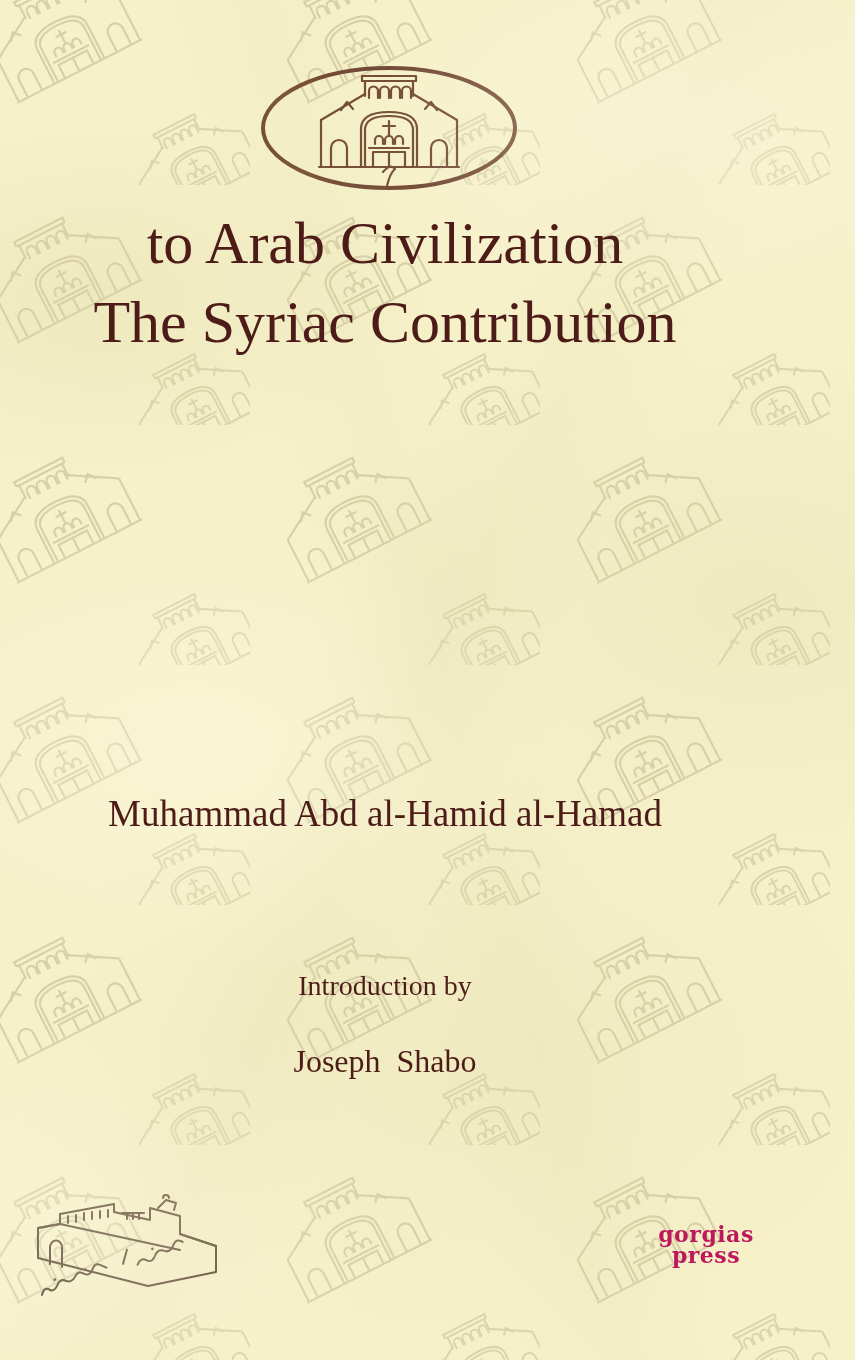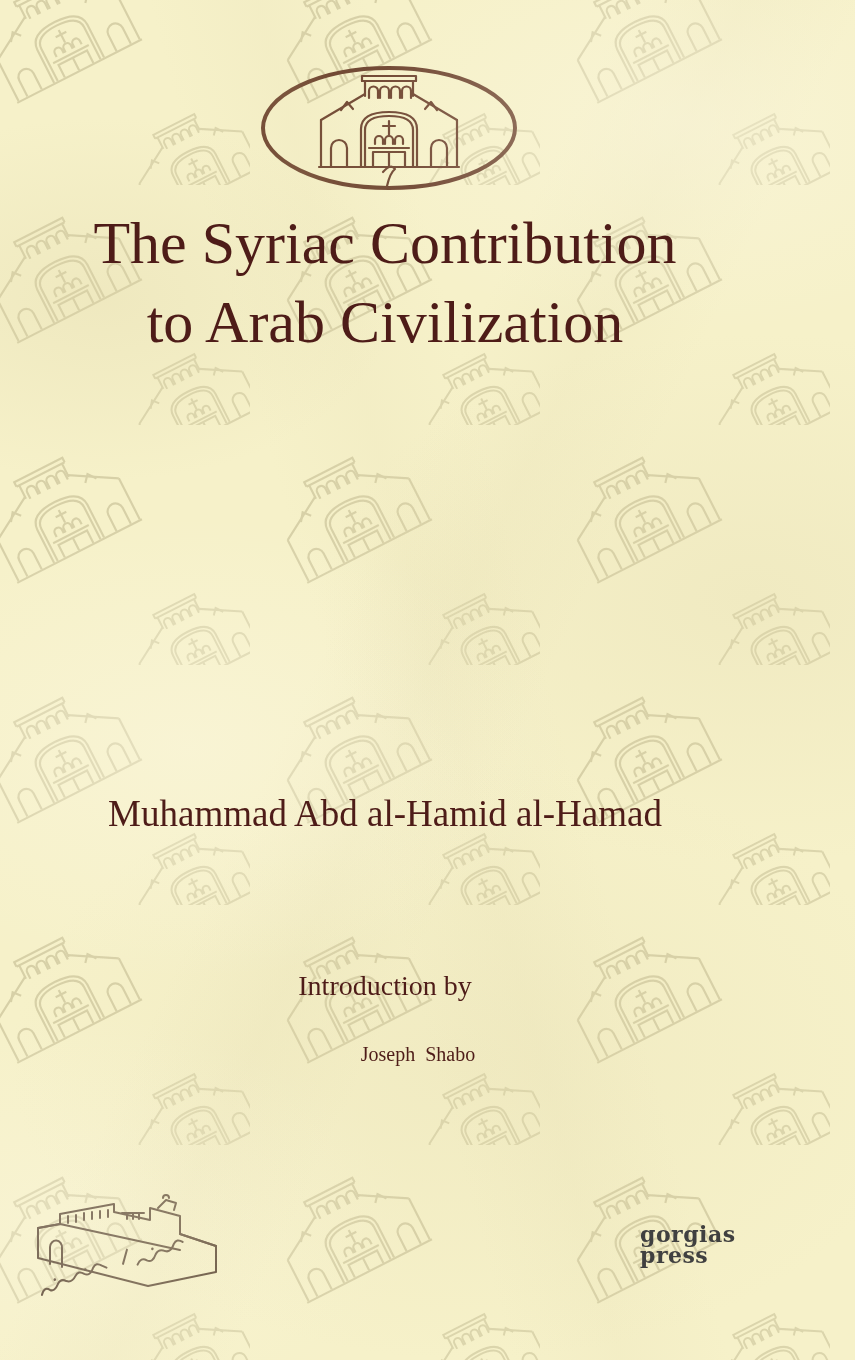--- a/index.html
+++ b/index.html
@@ -19,25 +19,25 @@
       radial-gradient(660px 430px at 55% 78%, rgba(222,213,168,0.22), transparent 70%),
       radial-gradient(500px 300px at 8% 90%,  rgba(251,247,226,0.35), transparent 70%),
       linear-gradient(115deg, transparent 42%, rgba(226,218,174,0.16) 50%, transparent 58%),
       linear-gradient(255deg, transparent 40%, rgba(226,218,174,0.14) 49%, transparent 58%);
   }
   .txt { position:absolute; z-index:3; left:0; width:770px; text-align:center; color:#4e1c18; }
   .title       { top:204px; font-size:60px; line-height:79px; font-weight:400; }
   .byline      { top:726px; font-size:33px; }
   .author      { top:792px; font-size:37px; }
   .intro-label { top:970px; font-size:28px; }
-  .introducer  { top:1043px; font-size:20px; white-space:pre;padding-left:33px; }
+  .introducer  { top:1043px; font-size:32px; white-space:pre; }
   .publisher {
     position:absolute; z-index:3; left:640px; top:1224px; width:132px;
-    text-align:left; font-family:"DejaVu Serif", serif; font-weight:700;
-    font-size:22px; line-height:21px; color:#404040; letter-spacing:0.5px;
+    text-align:center; font-family:"DejaVu Serif", serif; font-weight:700;
+    font-size:22px; line-height:21px; color:#be185d; letter-spacing:0.5px;
   }
 </style>
 </head>
 <body>
 
 <div class="cover">
 
   <svg class="bg-svg" width="855" height="1360" viewBox="0 0 855 1360">
     <defs>
 
@@ -95,22 +95,22 @@
         <circle cx="26" cy="96" r="1.3" fill="#4a3423" stroke="none"></circle>
         <circle cx="58" cy="93" r="1.3" fill="#4a3423" stroke="none"></circle>
         <circle cx="128" cy="88" r="1.3" fill="#4a3423" stroke="none"></circle>
       </g>
     </g>
   </svg>
 
   <div class="crumple"></div>
 
   <h1 class="txt title" style="margin:0;">
+    <span style="display:block">to Arab Civilization</span>
     <span style="display:block">The Syriac Contribution</span>
-    <span style="display:block">to Arab Civilization</span>
   </h1>
 
 
   <div class="txt intro-label">Introduction by</div>
 
   <div class="txt author">Muhammad Abd al-Hamid al-Hamad</div>
 
   <div class="txt introducer">Joseph  Shabo</div>
 
   <div class="publisher">

